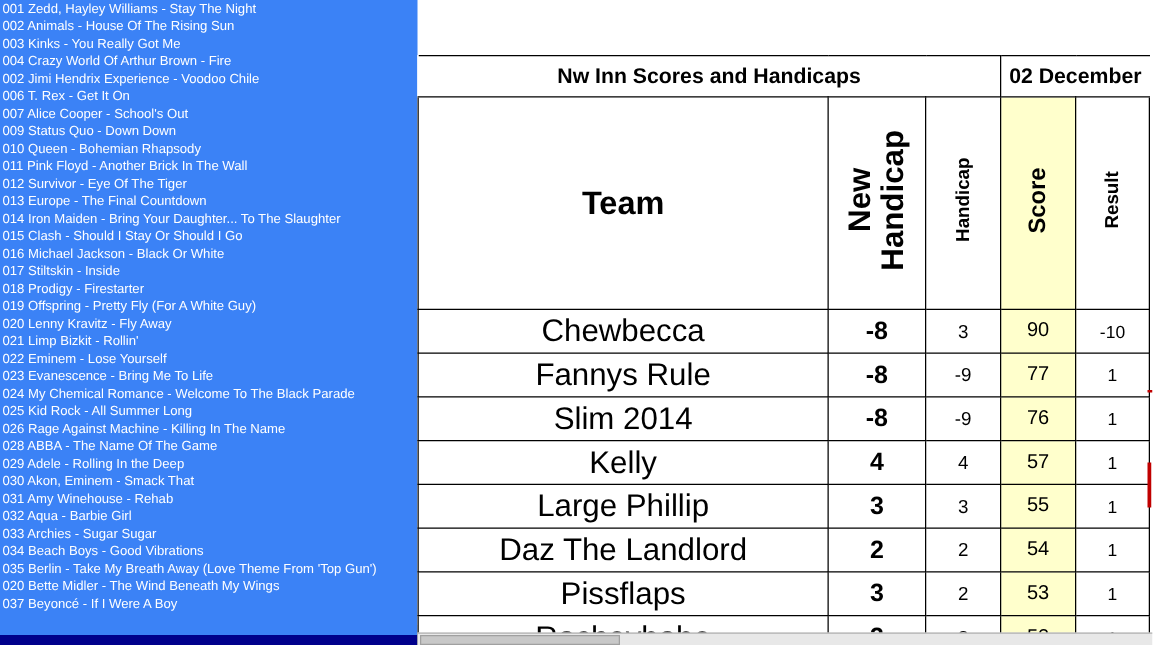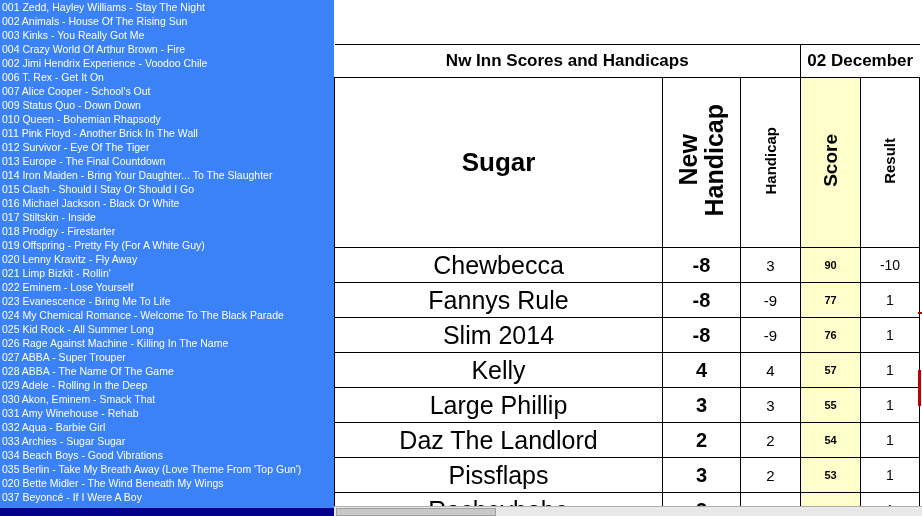--- a/index.html
+++ b/index.html
@@ -116,21 +116,21 @@
   
   .data-row td { height: 34px; }
   .cell-team {
     text-align: left;
     padding-left: 14px;
     font-size: 25px;
     font-weight: normal;
   }
   .cell-newh { font-size: 20px; font-weight: bold; }
   .cell-hcap { font-size: 15px; }
-  .cell-score { font-size: 11px; font-weight: bold; }
+  .cell-score { font-size: 16px; }
   .cell-result { font-size: 14px; }
 
   
   #bottom-strip {
     position: absolute;
     left: 334px;
     top: 506px;
     width: 588px;
     height: 10px;
     background: #e8e8e8;
@@ -184,21 +184,20 @@
     <div class="track">017 Stiltskin - Inside</div>
     <div class="track">018 Prodigy - Firestarter</div>
     <div class="track">019 Offspring - Pretty Fly (For A White Guy)</div>
     <div class="track">020 Lenny Kravitz - Fly Away</div>
     <div class="track">021 Limp Bizkit - Rollin'</div>
     <div class="track">022 Eminem - Lose Yourself</div>
     <div class="track">023 Evanescence - Bring Me To Life</div>
     <div class="track">024 My Chemical Romance - Welcome To The Black Parade</div>
     <div class="track">025 Kid Rock - All Summer Long</div>
     <div class="track">026 Rage Against Machine - Killing In The Name</div>
-    <div class="track">027 ABBA - Super Trouper</div>
     <div class="track">028 ABBA - The Name Of The Game</div>
     <div class="track">029 Adele - Rolling In the Deep</div>
     <div class="track">030 Akon, Eminem - Smack That</div>
     <div class="track">031 Amy Winehouse - Rehab</div>
     <div class="track">032 Aqua - Barbie Girl</div>
     <div class="track">033 Archies - Sugar Sugar</div>
     <div class="track">034 Beach Boys - Good Vibrations</div>
     <div class="track">035 Berlin - Take My Breath Away (Love Theme From 'Top Gun')</div>
     <div class="track">020 Bette Midler - The Wind Beneath My Wings</div>
     <div class="track">037 Beyoncé - If I Were A Boy</div>
@@ -213,21 +212,21 @@
         <col class="col-hcap">
         <col class="col-score">
         <col class="col-result">
       </colgroup>
       <tbody>
         <tr class="title-row">
           <td class="title-main no-border-left" colspan="3">Nw Inn Scores and Handicaps</td>
           <td class="title-date no-border-right" colspan="2">02 December</td>
         </tr>
         <tr class="header-row">
-          <td class="hdr-team">Sugar</td>
+          <td class="hdr-team">Team</td>
           <td class="hdr-newh">
             <span class="vert">New
 Handicap</span>
           </td>
           <td class="hdr-hcap">
             <span class="vert">Handicap</span>
           </td>
           <td class="hdr-score yellow">
             <span class="vert">Score</span>
           </td>

